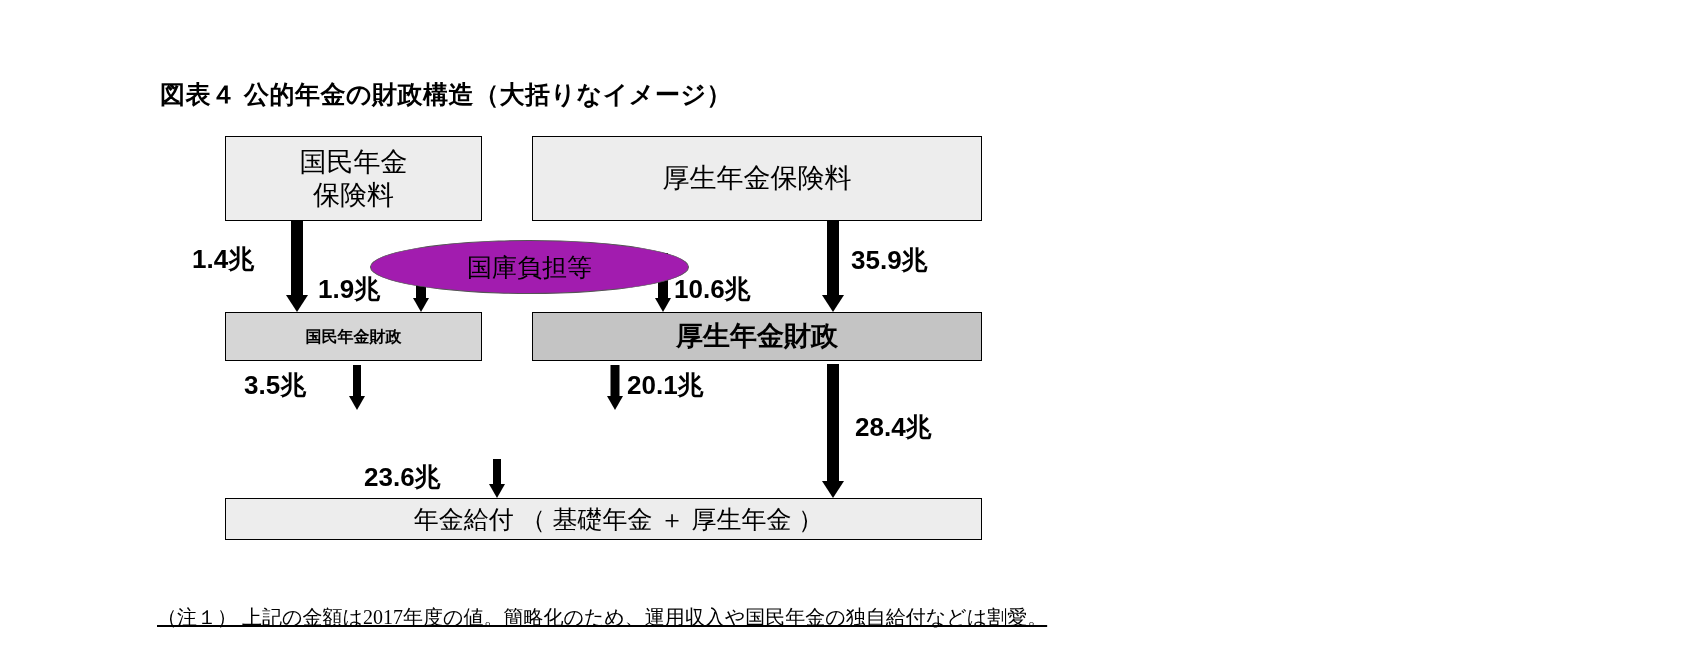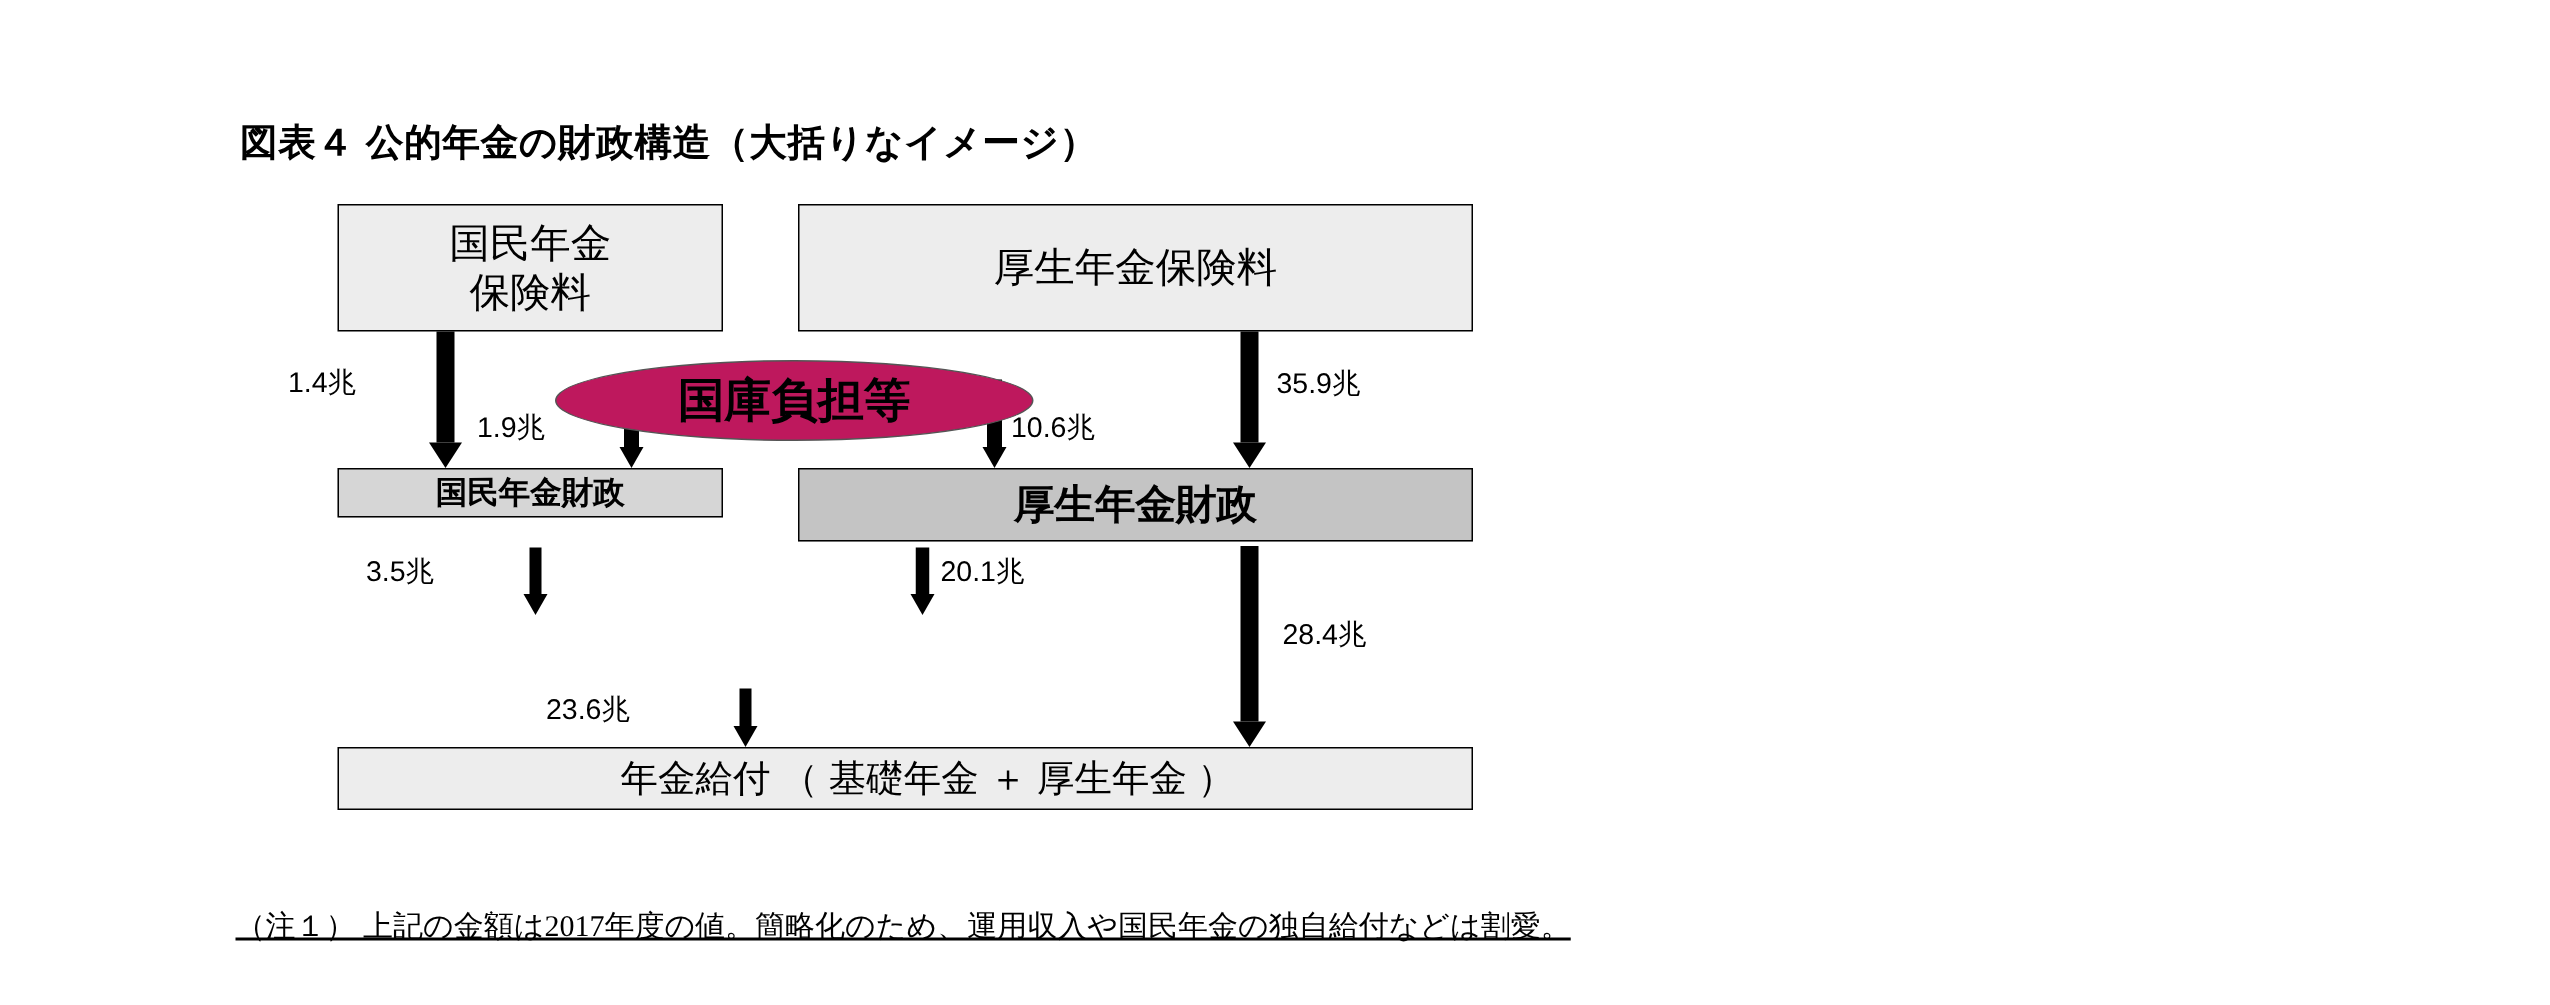--- a/index.html
+++ b/index.html
@@ -51,22 +51,22 @@
 
   #box-kokumin-hokenryo {
     left: 225px; top: 88px; width: 257px; height: 85px;
     font-size: 27px;
   }
   #box-kosei-hokenryo {
     left: 532px; top: 88px; width: 450px; height: 85px;
     font-size: 27px;
   }
   #box-kokumin-zaisei {
-    left: 225px; top: 264px; width: 257px; height: 33px;
-    font-size: 21px;
+    left: 225px; top: 264px; width: 257px; height: 49px;
+    font-size: 16px;
   }
   #box-kosei-zaisei {
     left: 532px; top: 264px; width: 450px; height: 49px;
     font-size: 27px;
   }
   #box-kiso-zaisei {
     left: 225px; top: 362px; width: 518px; height: 45px;
     font-size: 25px;
   }
   #box-kyufu {
@@ -74,26 +74,25 @@
     font-size: 25px;
     padding-left: 30px;
   }
   
   #ellipse-kokko {
     position: absolute;
     left: 370px; top: 192px;
     width: 317px; height: 52px;
     border: 1.5px solid #555555;
     border-radius: 50%;
-    background: #be185d;
+    background: #a21caf;
     display: flex;
     align-items: center;
     justify-content: center;
-    font-size: 31px;
-    font-weight: bold;
+    font-size: 25px;
   }
   
   .arrow {
     position: absolute;
     width: 0;
   }
   .arrow .shaft {
     position: absolute;
     left: 50%;
     top: 0;
@@ -111,23 +110,24 @@
     border-top: 17px solid #000000;
   }
   .arrow.thin .head {
     border-left-width: 8px;
     border-right-width: 8px;
     border-top-width: 14px;
   }
   
   .val {
     position: absolute;
-    font-size: 19px;
+    font-size: 26px;
     white-space: nowrap;
     line-height: 1;
+    font-weight: bold;
   }
   
   .note {
     position: absolute;
     font-size: 20px;
     white-space: nowrap;
     font-family: "Liberation Serif", "DejaVu Serif", serif;
     text-decoration: underline;
   }
   #note-1 { left: 157px; top: 556px; }

